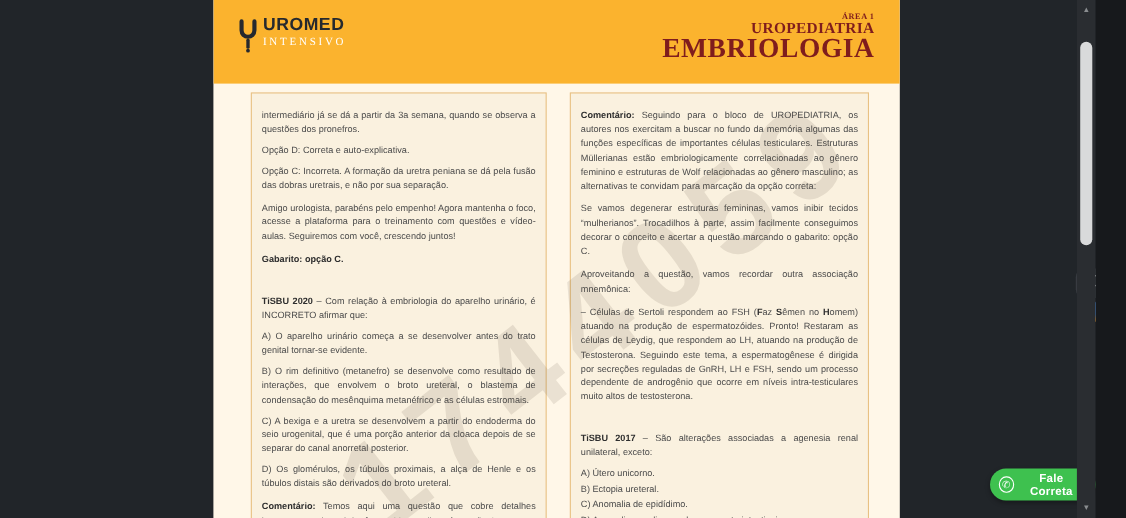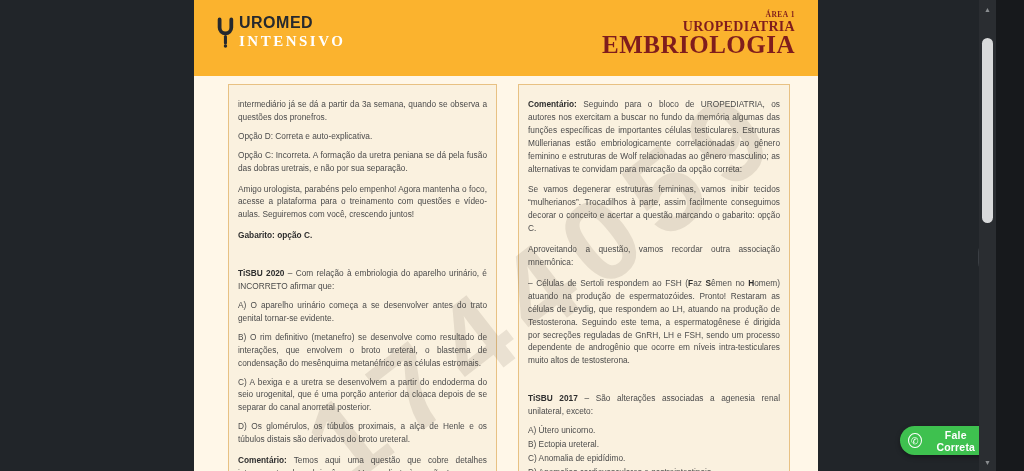--- a/index.html
+++ b/index.html
@@ -5,21 +5,21 @@
   html,body{margin:0;padding:0;background:#17191c;}
   .stage{position:relative;width:996px;height:471px;overflow:hidden;background:#212529;
          font-family:"Liberation Sans",sans-serif;}
   
   .viewer{position:absolute;left:194px;top:0;width:624px;height:471px;background:#FFF7E8;overflow:hidden;}
   .doc-header{position:relative;width:100%;height:76px;background:#FBB32E;}
   .logo{position:absolute;left:22px;top:14px;display:flex;align-items:flex-start;gap:5px;}
   .logo-mark{margin-top:2px;}
   .logo-texts{display:flex;flex-direction:column;}
   .logo-brand{font-size:16px;font-weight:bold;color:#26292E;letter-spacing:.5px;line-height:18px;}
-  .logo-sub{font-family:"Liberation Serif",serif;font-size:15px;font-weight:bold;color:#FFFFFF;
+  .logo-sub{font-family:"Liberation Serif",serif;font-size:10px;font-weight:normal;color:#FFFFFF;
             letter-spacing:2.5px;margin-top:1px;}
   .doc-header-right{position:absolute;right:23px;top:10px;text-align:right;color:#7f1d1d;
                     font-family:"Liberation Serif",serif;}
   .hdr-area{font-size:7.5px;font-weight:bold;letter-spacing:.5px;line-height:10px;}
   .hdr-cat{font-size:14px;font-weight:bold;letter-spacing:.3px;line-height:13px;}
   .hdr-title{font-size:25px;font-weight:bold;letter-spacing:.5px;line-height:23px;}
   
   .doc-body{position:absolute;left:0;top:76px;right:0;bottom:0;}
   .page{position:absolute;top:8px;bottom:-20px;background:#FAF1DF;border:1px solid #E8C183;
         padding:13px 9px;box-sizing:border-box;overflow:hidden;}

